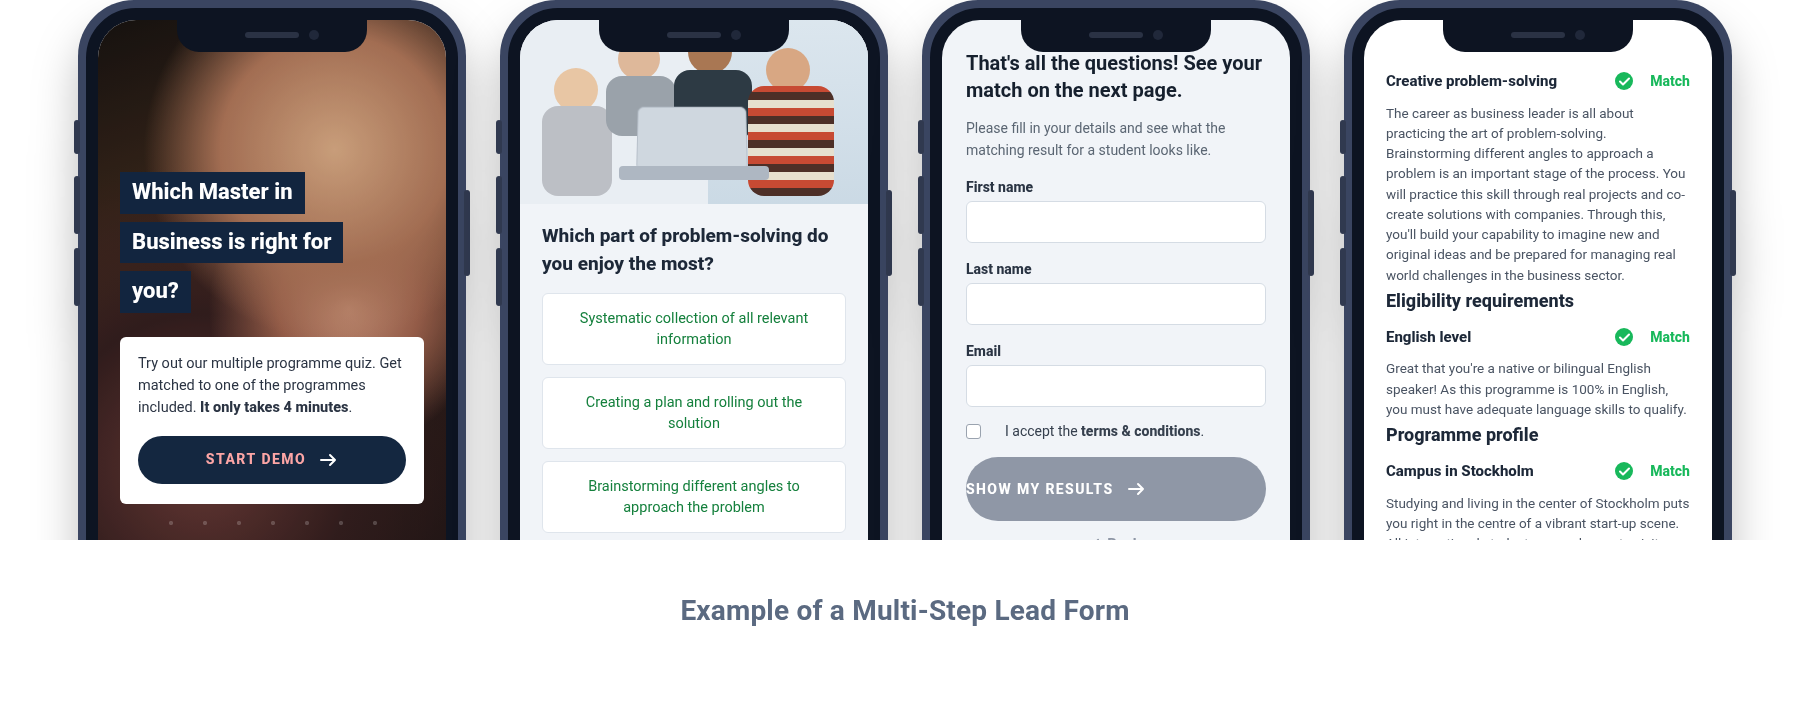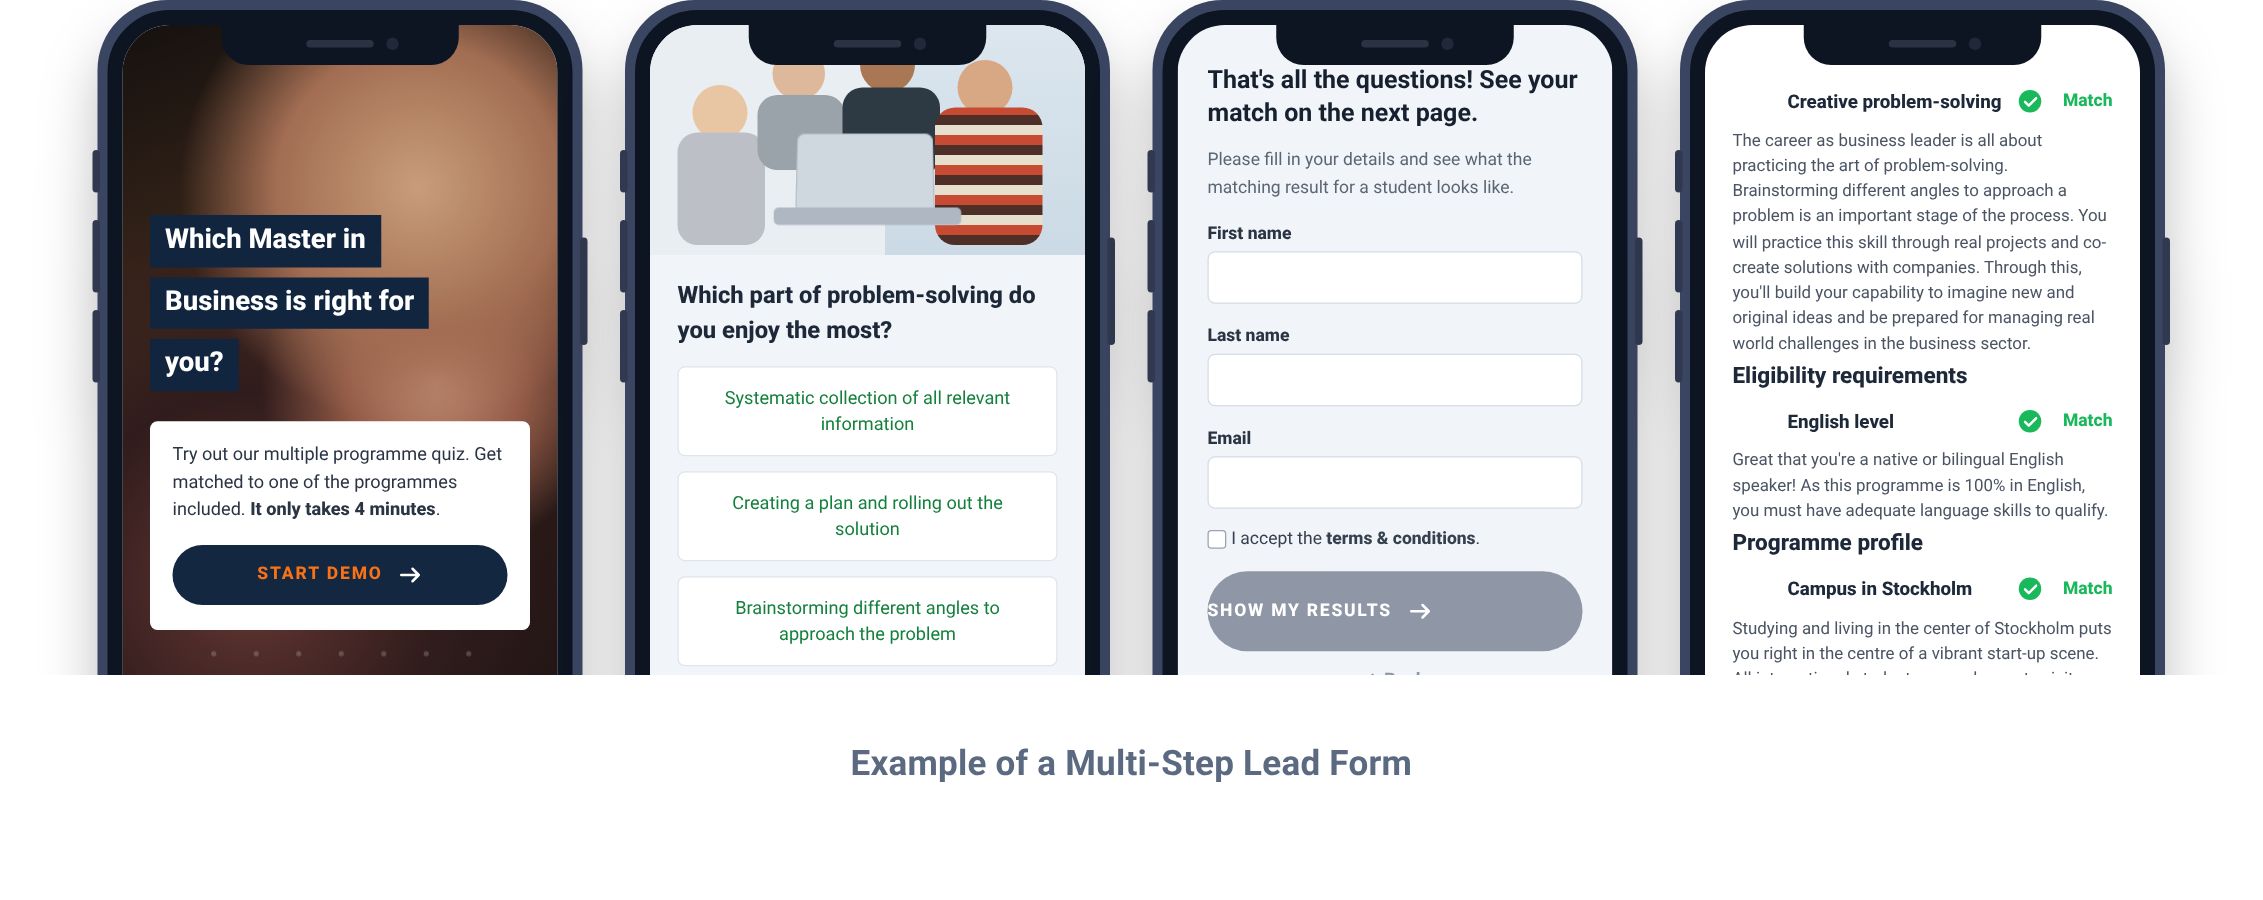--- a/index.html
+++ b/index.html
@@ -30,46 +30,46 @@
       linear-gradient(160deg,#1a1411 0%, #3a2619 20%, #70402a 42%, #2a1b17 60%, #141014 100%);
       filter:saturate(0.9) brightness(0.85);
   }
   .s1-dots { position:absolute; left:16%; top:62%; width:70%; height:35%; background-image:
       radial-gradient(circle, rgba(255,255,255,0.55) 1.8px, transparent 2.4px); background-size:34px 38px; opacity:.35; }
   .s1-content { position:relative; padding:34px 22px 0 22px; }
   .s1-headline { margin-top:114px; }
   .hl-line { display:inline-block; background:#12253f; color:#fff; font-weight:800; font-size:22px; line-height:1.25; padding:6px 12px 8px; margin:4px 0; }
   .s1-card { margin-top:20px; background:#fff; border-radius:6px; padding:16px 18px 20px; color:#2b3443; font-size:14.5px; line-height:1.55; }
   .s1-card b { font-weight:800; }
-  .s1-btn { margin:16px auto 0; display:flex; align-items:center; justify-content:center; gap:14px; width:100%; height:48px; border-radius:999px; background:#142740; color:#f97316; font-weight:800; letter-spacing:1.5px; font-size:14px;text-align:right; }
+  .s1-btn { margin:16px auto 0; display:flex; align-items:center; justify-content:center; gap:14px; width:100%; height:48px; border-radius:999px; background:#142740; color:#fca5a5; font-weight:800; letter-spacing:1.5px; font-size:14px;text-align:right; }
   .arrow { display:inline-block; }
   .arrow svg { display:block; }
 
   
   .s2-hero { height:184px; position:relative; overflow:hidden; background:
       linear-gradient(#e9eef3,#e9eef3); }
   .s2-content { padding:18px 22px; }
   .s2-q { font-weight:800; color:#1d2838; font-size:19px; line-height:1.45; margin-bottom:16px; }
   .opt { background:#fff; border:1px solid #dfe5ec; border-radius:6px; padding:14px 18px; text-align:center; font-size:14.5px; color:#15803d; margin-bottom:12px; line-height:1.45; }
 
   
   .s3-content { padding:30px 24px 0; background:#f1f4f8; height:100%; }
   .s3-title { font-weight:700; font-size:20px; color:#16202e; line-height:1.35; }
   .s3-desc  { font-size:14px; color:#5b6673; margin-top:14px; line-height:1.55; }
   .fld-label{ font-weight:800; font-size:14px; color:#2a3443; margin-top:18px; margin-bottom:6px; }
   .fld-input{ width:100%; height:42px; border:1px solid #d5dce4; border-radius:6px; background:#fff; }
-  .tc-row   { display:flex; align-items:center; gap:4px; margin-top:16px; font-size:14px; color:#36404e; }
+  .tc-row   { display:flex; align-items:center; gap:24px; margin-top:16px; font-size:14px; color:#36404e; }
   .chk      { width:15px; height:15px; border:1.5px solid #9aa3af; border-radius:3px; background:#fff; flex-shrink:0; }
   .tc-row b { font-weight:800; }
   .s3-btn   { margin-top:18px; height:64px; border-radius:999px; background:#8f97a6; color:#fff; font-weight:800; letter-spacing:1.4px; font-size:14px; display:flex; align-items:center; gap:14px; }
   .s3-back  { margin-top:14px; text-align:center; color:#8f97a6; font-weight:700; font-size:15px; display:flex; align-items:center; justify-content:center; }
 
   
   .s4-content { padding:26px 22px 0; background:#fff; height:100%; font-size:13.5px; color:#4a5463; line-height:1.5; }
-  .s4-row { display:flex; align-items:center; justify-content:space-between; margin-top:4px;margin-left:44px; }
+  .s4-row { display:flex; align-items:center; justify-content:space-between; margin-top:4px; }
   .s4-row .t { font-weight:800; color:#1d2838; font-size:15px; }
   .match { display:flex; align-items:center; gap:17px; color:#18b85b; font-weight:800; font-size:14px; }
   .check { width:18px; height:18px; border-radius:50%; background:#18b85b; display:flex; align-items:center; justify-content:center; }
   .check svg { display:block; }
   .s4-body { margin-top:10px; }
   .s4-h2 { font-weight:800; color:#1d2838; font-size:18px; margin-top:2px; }
   .s4-sub { margin-top:12px; }
 
   
   .scene-laptop { position:absolute; left:50%; top:86px; transform:translateX(-50%); width:150px; height:90px; }

